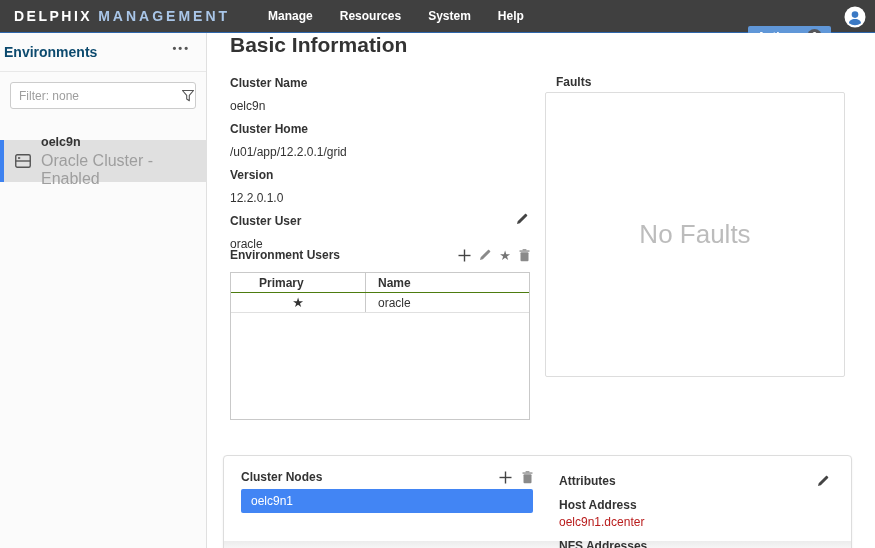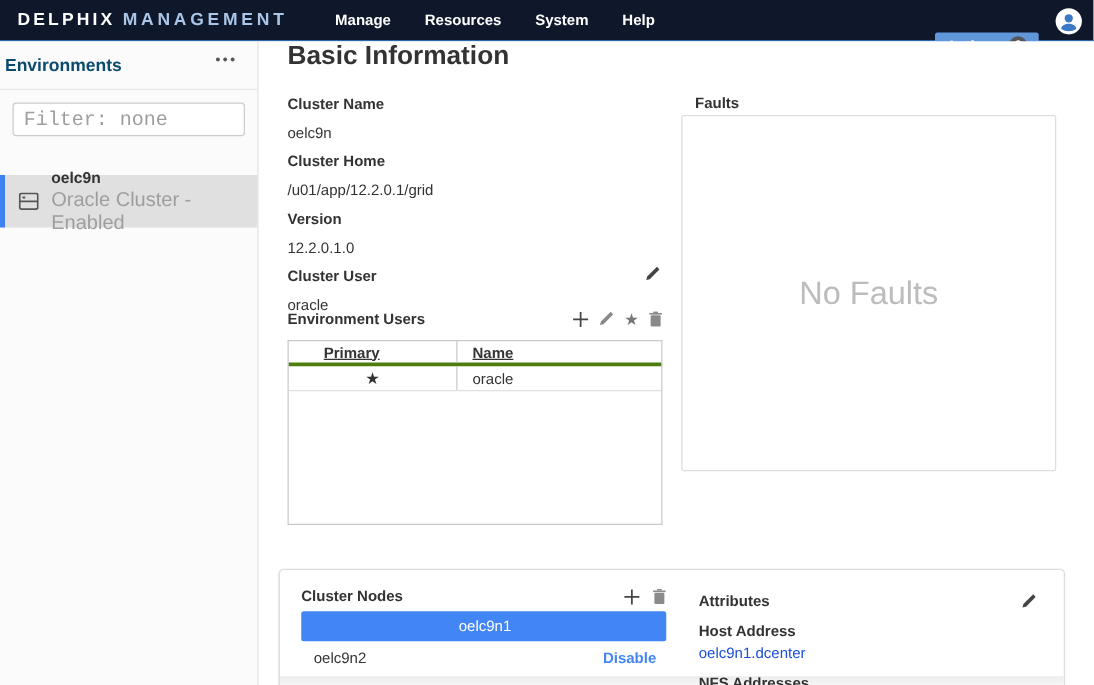--- a/index.html
+++ b/index.html
@@ -2,21 +2,21 @@
 <html><head>
 <meta charset="utf-8">
 <style>
   * { margin:0; padding:0; box-sizing:border-box; }
   html,body { width:875px; height:548px; overflow:hidden; }
   body { font-family:"Liberation Sans","DejaVu Sans",sans-serif; background:#fff; color:#333; }
   .stage { position:relative; width:875px; height:548px; overflow:hidden; background:#fff; }
 
   
   .topnav { position:absolute; top:0; left:0; width:875px; height:33px;
-            background:#0f172a; border-bottom:1px solid #2e66ab;
+            background:#404040; border-bottom:1px solid #2e66ab;
             display:flex; align-items:center; }
   .brand { margin-left:14px; white-space:nowrap; }
   .brand-primary { color:#ffffff; font-weight:bold; font-size:14px; letter-spacing:2.5px; }
   .brand-secondary { color:#a9c6e8; font-weight:bold; font-size:14px; letter-spacing:3px; margin-left:6px; }
   .nav-items { display:flex; margin-left:38px; gap:27px; }
   .nav-item { color:#ffffff; font-size:12px; font-weight:bold; cursor:pointer; line-height:33px; }
   .nav-right { position:absolute; right:9px; top:0; height:33px; display:flex; align-items:center; gap:13px; }
   .actions-btn { background:#6097d8; border:none; border-radius:2px; height:22px; padding:0 9px;
                  display:flex; align-items:center; gap:6px; cursor:pointer;margin-top:40px; }
   .actions-label { color:#fff; font-size:12px; font-weight:bold; }
@@ -26,22 +26,22 @@
 
   
   .sidebar { position:absolute; top:33px; left:0; width:207px; height:515px;
              background:#fbfbfb; border-right:1px solid #e0e0e0; }
   .sidebar-header { position:relative; height:39px; border-bottom:1px solid #e8e8e8; }
   .sidebar-title { position:absolute; left:4px; top:11px; font-size:14px; font-weight:bold; color:#0c4a6e; }
   .overflow-menu { position:absolute; right:16px; top:9px; color:#555; font-size:11px; letter-spacing:2px;
                    font-weight:bold; cursor:pointer; }
   .filter-box { position:absolute; left:10px; top:49px; width:186px; height:27px;
                 background:#fff; border:1px solid #ccc; border-radius:3px; display:flex; align-items:center; }
-  .filter-input { border:none; outline:none; flex:1; font-size:16px; padding:0 8px; color:#333;
-                  font-family:Liberation Mono, monospace; background:transparent; }
+  .filter-input { border:none; outline:none; flex:1; font-size:12px; padding:0 8px; color:#333;
+                  font-family:Liberation Sans, sans-serif; background:transparent; }
   .filter-input::placeholder { color:#9e9e9e; }
   .filter-icon { margin-right:8px; cursor:pointer; display:flex; }
   .env-item { position:absolute; left:0; top:107px; width:206px; height:42px;
               background:#e0e0e0; border-left:4px solid #3e82f0; cursor:pointer;
               display:flex; align-items:center; }
   .env-item-icon { margin-left:11px; display:flex; }
   .env-item-text { margin-left:10px; }
   .env-item-name { font-size:12.5px; color:#333; font-weight:bold; }
   .env-item-status { font-size:16px; color:#9e9e9e; margin-top:3px; }
 
@@ -56,51 +56,51 @@
   .field-edit { position:absolute; right:2px; top:8px; cursor:pointer; }
 
   .section-label { font-size:12px; font-weight:bold; color:#333; }
   .env-users-header { position:absolute; left:23px; top:215px; width:300px; display:flex; align-items:center; }
   .env-users-toolbar { margin-left:auto; display:flex; align-items:center; gap:8px; }
   .icon-btn { cursor:pointer; display:flex; align-items:center; justify-content:center; }
   .star-glyph { font-size:13px; color:#757575; line-height:1; }
 
   .users-table { position:absolute; left:23px; top:239px; width:300px; height:148px;
                  border:1px solid #c9c9c9; background:#fff; }
-  .users-table .thead { display:flex; height:20px; border-bottom:3px solid #4d7c0f;text-decoration:underline; }
+  .users-table .thead { display:flex; height:20px; border-bottom:1px solid #4d7c0f; }
   .users-table .trow { display:flex; height:20px; border-bottom:1px solid #e0e0e0; cursor:pointer; }
   .col-primary { width:135px; border-right:1px solid #c9c9c9; font-size:12px; display:flex; align-items:center; }
   .col-name { flex:1; font-size:12px; display:flex; align-items:center; padding-left:12px; }
   .thead .col-primary { font-weight:bold; padding-left:28px; }
   .thead .col-name { font-weight:bold; }
   .trow .col-primary { justify-content:center; padding-left:0; color:#333; font-size:13px; }
 
   .faults-label { position:absolute; left:338px; top:42px; font-size:12px; font-weight:bold;padding-left:11px; }
   .faults-box { position:absolute; left:338px; top:59px; width:300px; height:285px;
                 border:1px solid #ddd; border-radius:2px; display:flex; align-items:center; justify-content:center; }
   .no-faults { font-size:26px; color:#bcbcbc; }
 
   .bottom-card { position:absolute; left:16px; top:422px; width:629px; height:140px;
                  background:#fff; border:1px solid #ddd; border-radius:4px;
                  box-shadow:0 1px 2px rgba(0,0,0,0.08); }
   .nodes-header { position:absolute; left:17px; top:14px; width:292px; display:flex; align-items:center; }
   .nodes-toolbar { margin-left:auto; display:flex; align-items:center; gap:10px; }
   .node-list { position:absolute; left:17px; top:33px; width:292px; }
   .node-row { height:24px; display:flex; align-items:center; font-size:12px; color:#333;
-              padding:0 8px 0 10px; cursor:pointer; margin-bottom:1px; border-radius:2px;justify-content:center; }
+              padding:0 8px 0 10px; cursor:pointer; margin-bottom:1px; border-radius:2px; }
   .node-row.selected { background:#4285f4; color:#fff; }
   .node-action { margin-left:auto; color:#4285f4; font-size:12px; font-weight:bold; cursor:pointer; }
   .card-bottom-strip { position:absolute; left:0; right:0; top:85px; height:9px;
                        background:linear-gradient(#ececec,#f8f8f8); }
 
   .attributes { position:absolute; left:335px; top:18px; width:270px; }
   .attributes-header { display:flex; align-items:center; }
   .attr-edit { margin-left:auto; cursor:pointer; }
   .attr-label { font-size:12px; font-weight:bold; color:#333; padding-top:10px; }
-  .attr-value { font-size:12px; color:#1d4ed8; padding-top:3px; }
+  .attr-value { font-size:12px; color:#b91c1c; padding-top:3px; }
 
   svg { display:block; }
 </style>
 </head>
 <body>
 
 <div class="stage">
 
   <div class="topnav">
     <div class="brand">
@@ -238,24 +238,20 @@
               <rect x="0.5" y="1.4" width="10" height="1.3" fill="#8a8a8a"></rect>
               <rect x="3.6" y="0.2" width="3.8" height="1.2" fill="#8a8a8a"></rect>
             </svg>
           </span>
         </span>
       </div>
       <div class="node-list">
         <div class="node-row selected">
           <span>oelc9n1</span>
         </div>
-        <div class="node-row">
-          <span>oelc9n2</span>
-          <span class="node-action">Disable</span>
-        </div>
       </div>
       <div class="card-bottom-strip"></div>
 
       <div class="attributes">
         <div class="attributes-header">
           <span class="section-label">Attributes</span>
           <span class="attr-edit">
             <svg width="12" height="12" viewBox="0 0 12 12">
               <path d="M1 11 l0.7-2.8 L9 0.9 c0.3-0.3 0.8-0.3 1.1 0 l1 1 c0.3 0.3 0.3 0.8 0 1.1 L3.8 10.3 z" fill="#444"></path>
             </svg>

